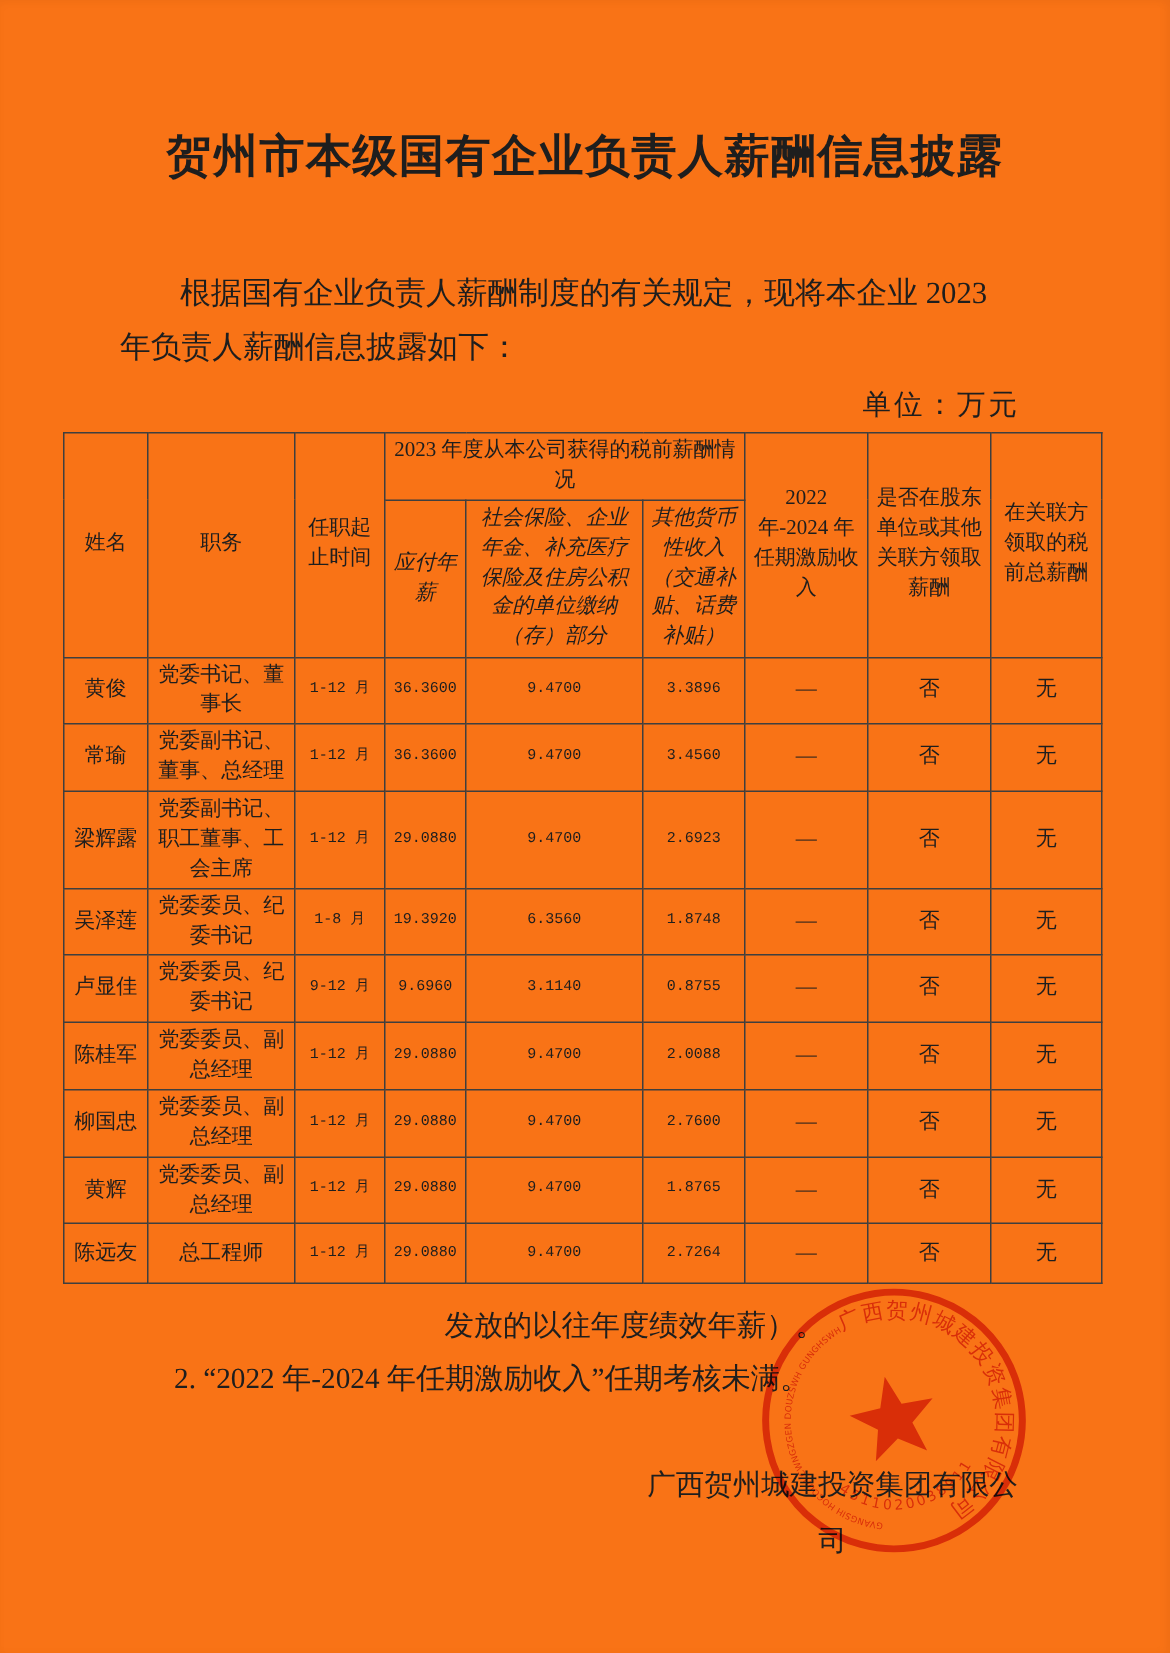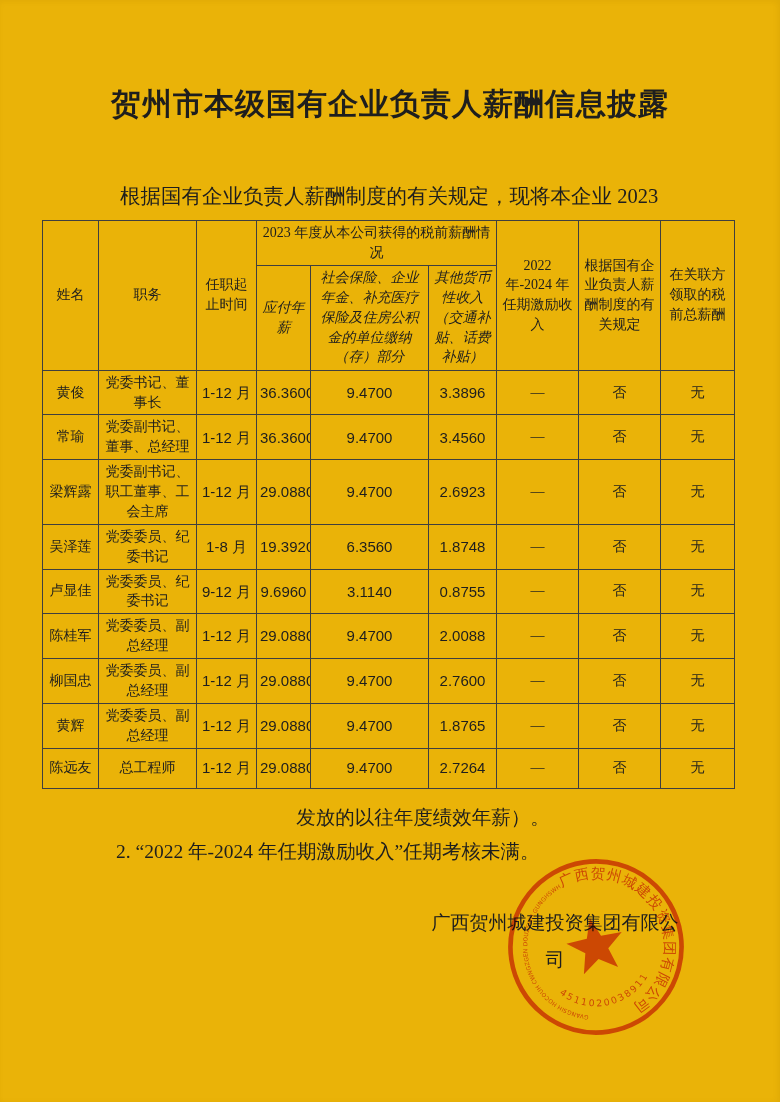--- a/index.html
+++ b/index.html
@@ -1,19 +1,19 @@
 <!DOCTYPE html>
 <html><head>
 <meta charset="utf-8">
 <style>
   html,body { margin:0; padding:0; background:#ffffff; }
   .page {
     position:relative;
     width:780px; height:1102px;
-    background:#eab308;
+    background:#f97316;
     overflow:hidden;
     font-family:"Liberation Serif","DejaVu Serif",serif;
     color:#1e1e1e;
     box-shadow:inset -3px 0 6px rgba(0,0,0,0.03), inset 0 3px 6px rgba(0,0,0,0.02);
   }
   .title {
     margin:0; padding-top:84px;
     text-align:center;
     font-size:30px; font-weight:700;
     letter-spacing:1px;
@@ -39,21 +39,21 @@
     border:1px solid #3f3f3f;
     font-weight:400;
     text-align:center; vertical-align:middle;
     padding:2px 3px;
     overflow:hidden;
   }
   tr.group-row th { height:23px;margin-top:12px; }
   tr.sub-row th { height:100px;font-style:italic; }
   table.salary tbody tr { height:40px; }
   td.pos { text-align:left; padding-left:6px; }
-  td.num, .num { font-family:Liberation Sans, sans-serif; font-size:15px; }
+  td.num, .num { font-family:Liberation Mono, monospace; font-size:10px; }
   .notes {
     margin:12px 66px 0 92px;
     font-size:19.5px; line-height:1.78;
   }
   .note-line2 { padding-left:40px;text-align:center; }
   .note-line3 { padding-left:24px; }
   .signature {
     margin:34px 0 0 424px;
     width:262px;
     font-size:19px; line-height:1.95;
@@ -71,43 +71,45 @@
 </style>
 </head>
 <body>
 
 <div class="page">
 
   <h1 class="title">贺州市本级国有企业负责人薪酬信息披露</h1>
 
   <div class="intro">
     <div class="intro-line1">根据国有企业负责人薪酬制度的有关规定，现将本企业 2023</div>
+    <div class="intro-line2">年负责人薪酬信息披露如下：</div>
   </div>
 
+  <div class="unit">单位：万元</div>
 
   <table class="salary">
     <colgroup>
       <col style="width:56px">
         <col style="width:98px">
         <col style="width:60px">
       <col style="width:54px">
         <col style="width:118px">
         <col style="width:68px">
       <col style="width:82px">
         <col style="width:82px">
         <col style="width:74px">
     </colgroup>
     <thead>
       <tr class="group-row">
         <th rowspan="2">姓名</th>
         <th rowspan="2">职务</th>
         <th rowspan="2">任职起止时间</th>
         <th colspan="3">2023 年度从本公司获得的税前薪酬情况</th>
         <th rowspan="2">2022 年-2024 年任期激励收入</th>
-        <th rowspan="2">根据国有企业负责人薪酬制度的有关规定</th>
+        <th rowspan="2">是否在股东单位或其他关联方领取薪酬</th>
         <th rowspan="2">在关联方领取的税前总薪酬</th>
       </tr>
       <tr class="sub-row">
         <th>应付年薪</th>
         <th>社会保险、企业年金、补充医疗保险及住房公积金的单位缴纳（存）部分</th>
         <th>其他货币性收入（交通补贴、话费补贴）</th>
       </tr>
     </thead>
     <tbody>
         <tr>

